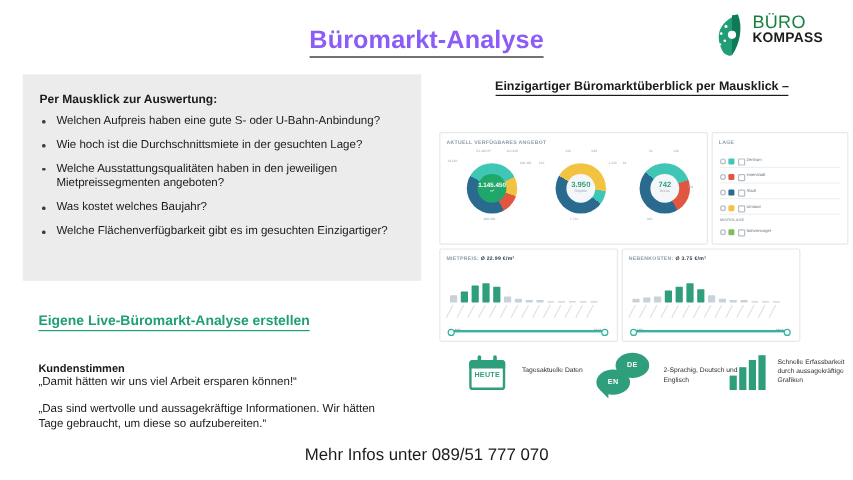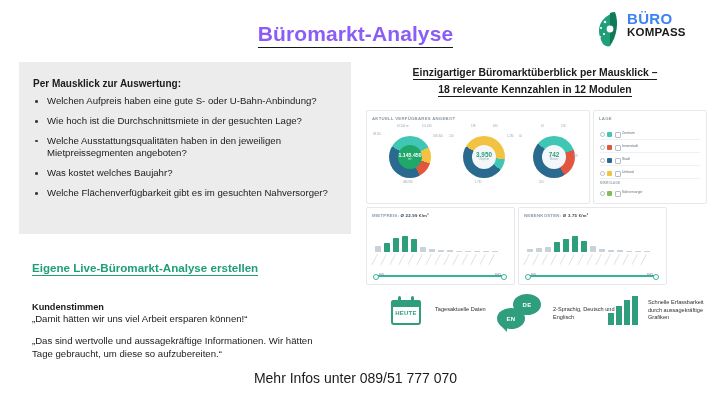--- a/index.html
+++ b/index.html
@@ -18,21 +18,21 @@
     position:absolute;left:0;top:22px;width:711px;
     text-align:center;
     font-size:21px;font-weight:700;letter-spacing:.1px;
     color:#8b5cf6;
   }
   .title span{border-bottom:1.6px solid #171717;padding-bottom:2px;}
 
   .logo{position:absolute;right:10px;top:8px;width:108px;height:42px;}
   .logo-mark{position:absolute;left:0;top:2px;width:34px;height:38px;}
   .logo-text{position:absolute;left:34px;top:3px;}
-  .logo-buro{font-size:15px;font-weight:700;color:#3b82f6;line-height:15px;letter-spacing:.3px;}
+  .logo-buro{font-size:15px;font-weight:400;color:#15803d;line-height:15px;letter-spacing:.3px;}
   .logo-kompass{font-size:11.5px;font-weight:700;color:#1b1b1b;line-height:13px;letter-spacing:.2px;}
 
   
   .qpanel{
     position:absolute;left:19px;top:62px;width:332px;height:172px;
     background:#ececed;
   }
   .qpanel h3{
     margin:0;padding:16px 14px 2px 14px;
     font-size:10px;font-weight:700;color:#1b1b1b;
@@ -153,33 +153,32 @@
     </div>
   </div>
 
   <div class="qpanel">
     <h3>Per Mausklick zur Auswertung:</h3>
     <ul class="qlist">
       <li>Welchen Aufpreis haben eine gute S- oder U-Bahn-Anbindung?</li>
       <li>Wie hoch ist die Durchschnittsmiete in der gesuchten Lage?</li>
       <li>Welche Ausstattungsqualitäten haben in den jeweiligen Mietpreissegmenten angeboten?</li>
       <li>Was kostet welches Baujahr?</li>
-      <li>Welche Flächenverfügbarkeit gibt es im gesuchten Nahversorger?</li>
+      <li>Welche Flächenverfügbarkeit gibt es im gesuchten Einzigartiger?</li>
     </ul>
   </div>
 
   <div class="cta">Eigene Live-Büromarkt-Analyse erstellen</div>
 
   <div class="kund-h">Kundenstimmen</div>
   <div class="quote1">„Damit hätten wir uns viel Arbeit ersparen können!“</div>
   <div class="quote2">„Das sind wertvolle und aussagekräftige Informationen. Wir hätten Tage gebraucht, um diese so aufzubereiten.“</div>
 
   <div class="rhead">
     <em>Einzigartiger Büromarktüberblick per Mausklick –</em><br>
-    <em>18 relevante Kennzahlen in 12 Modulen</em>
   </div>
 
   <div class="dash">
 
     <div class="card c-offer">
       <div class="card-label" style="left:5px;top:5px;">AKTUELL VERFÜGBARES ANGEBOT</div>
 
       <div class="donut" style="left:22px;top:25px;
            background:conic-gradient(#3fc6b4 0deg 62deg,#f2c340 62deg 108deg,#e0563f 108deg 152deg,#2b6a8f 152deg 300deg,#3fc6b4 300deg 360deg);">
         <div class="hole" style="background:#1fa86a;">

